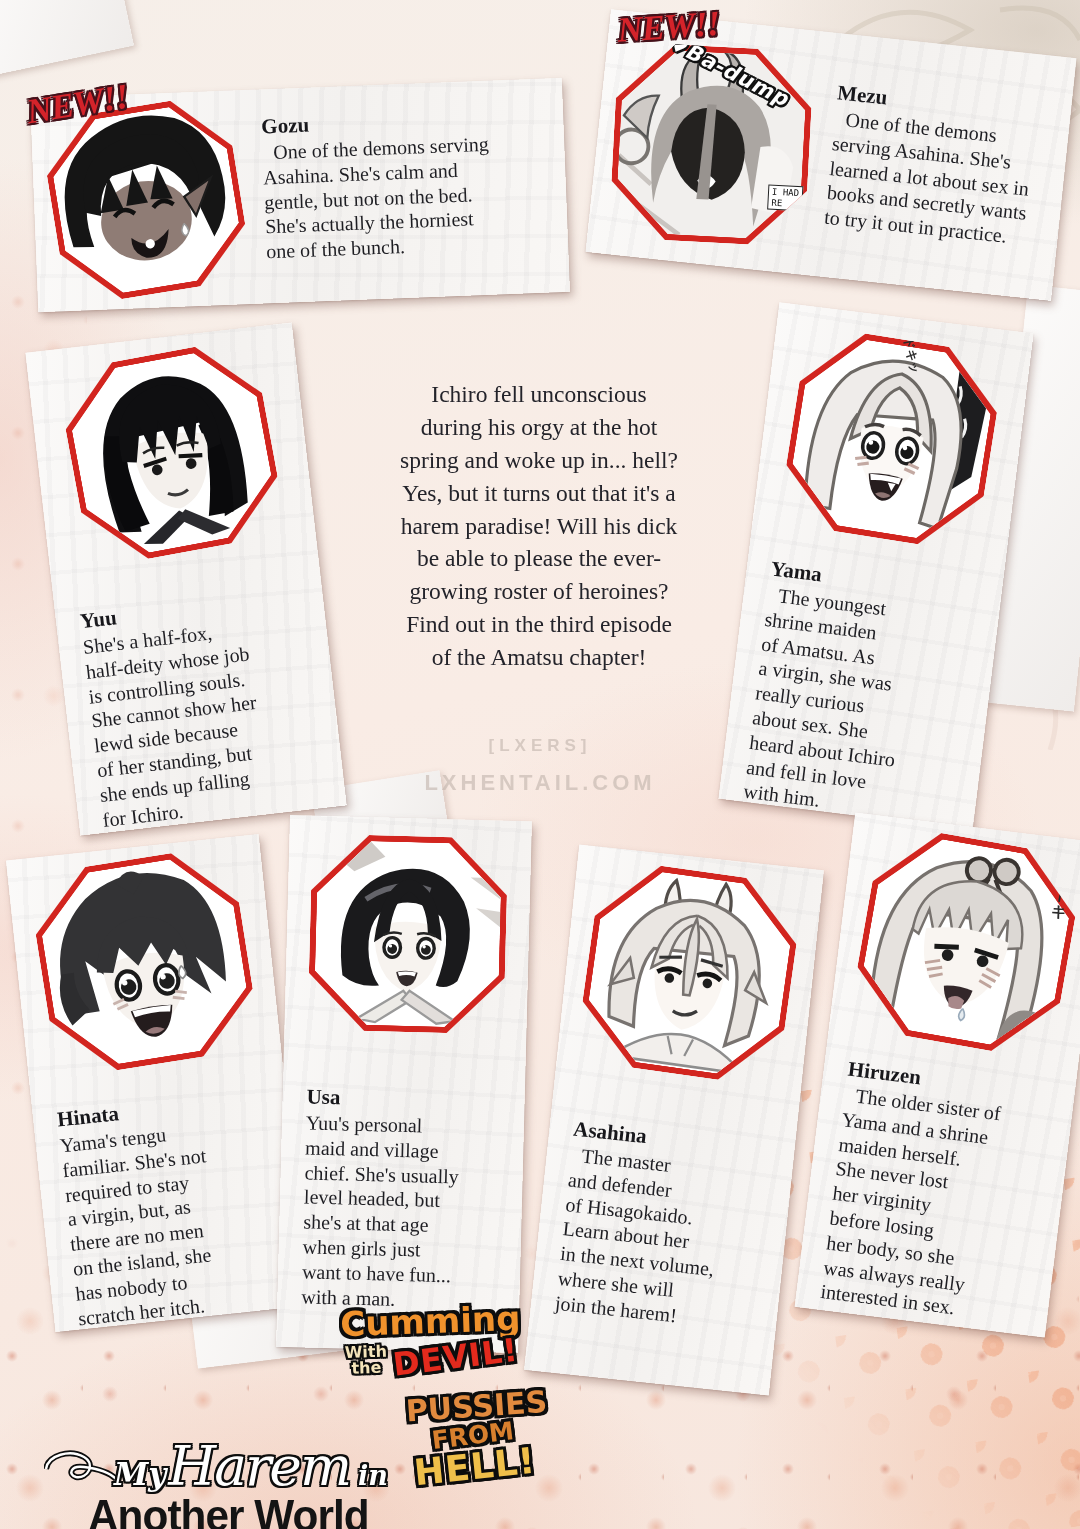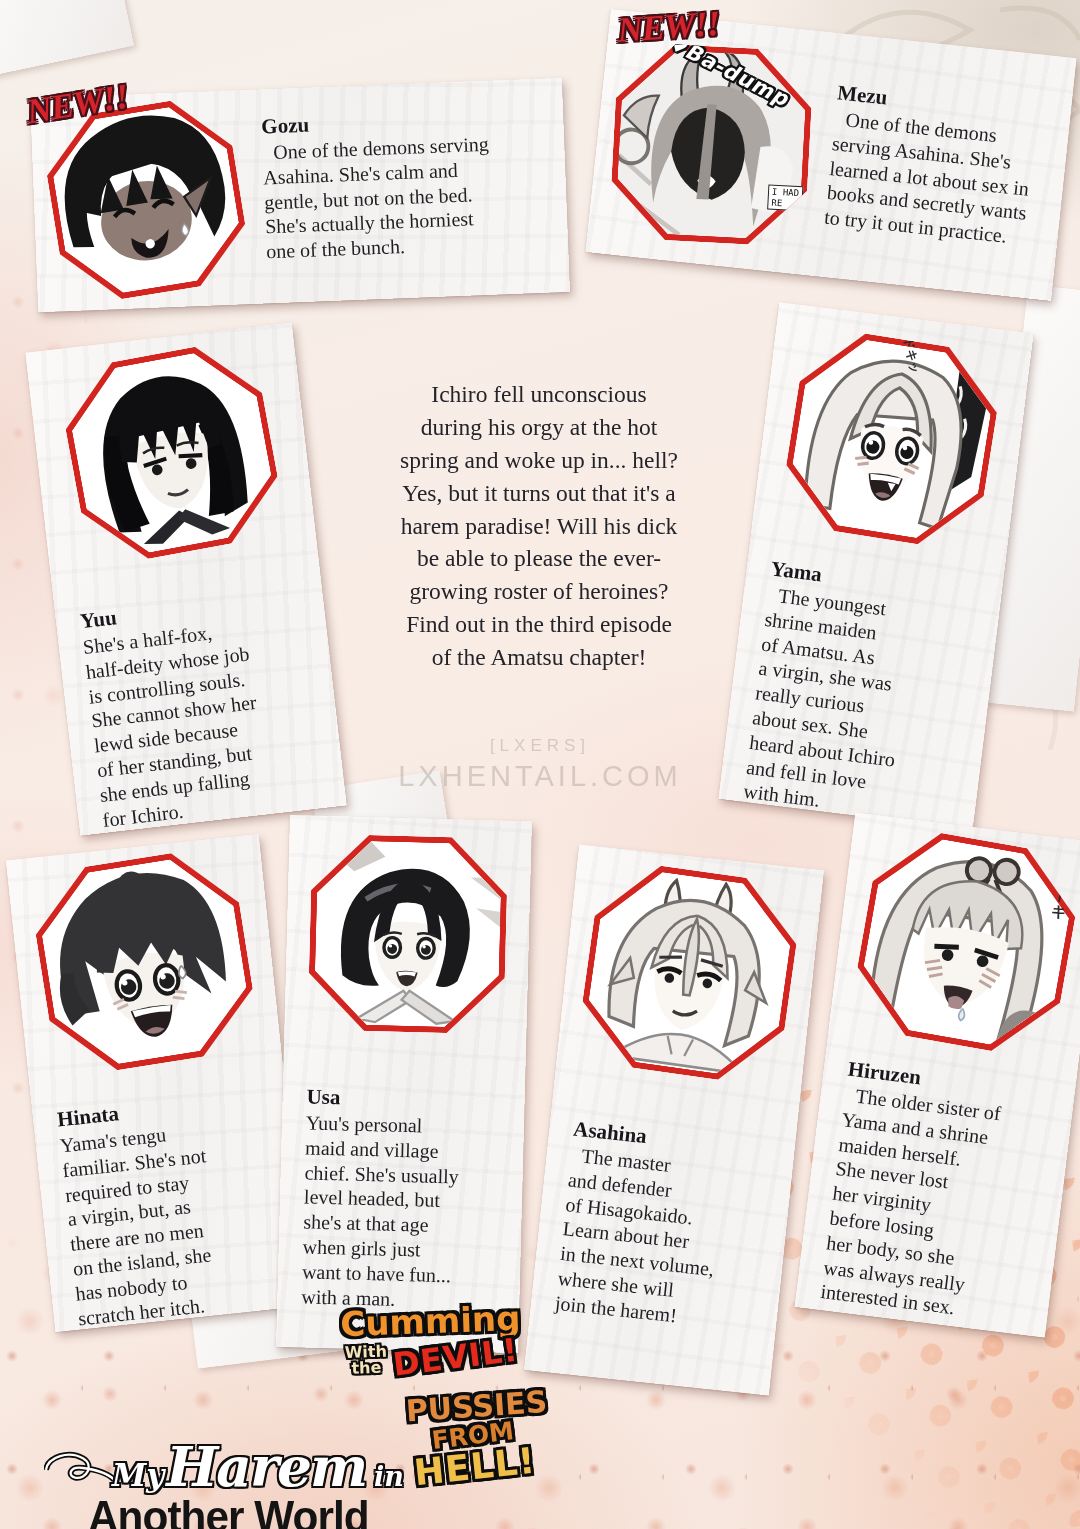--- a/index.html
+++ b/index.html
@@ -127,32 +127,32 @@
   }
   .sfx-doki-yama{position:absolute;top:6px;left:44%;z-index:3;transform:rotate(70deg);font-family:"DejaVu Sans",sans-serif;font-weight:bold;font-size:12px;color:#2a2a2a;}
   .sfx-doki-hiruzen{position:absolute;top:22px;right:8px;z-index:3;writing-mode:vertical-rl;font-family:"DejaVu Sans",sans-serif;font-weight:bold;font-size:15px;color:#2a2a2a;}
   
   .center-blurb{
     position:absolute;left:346px;top:378px;width:386px;text-align:center;
     font-size:23.5px;line-height:1.4;color:#23232a;white-space:pre-line;
   }
   .watermark{
     position:absolute;left:390px;top:736px;width:300px;text-align:center;
-    font-family:"Liberation Sans",sans-serif;font-weight:normal;color:rgba(193,181,172,.62);
+    font-family:"Liberation Sans",sans-serif;font-weight:bold;color:rgba(193,181,172,.62);
   }
   .watermark .l1{font-size:17px;letter-spacing:5px;}
-  .watermark .l2{font-size:29px;letter-spacing:4px;margin-top:4px;}
+  .watermark .l2{font-size:22px;letter-spacing:4px;margin-top:14px;}
   
   .outline2{text-shadow:-2px -2px 0 #0d0d0d,2px -2px 0 #0d0d0d,-2px 2px 0 #0d0d0d,2px 2px 0 #0d0d0d,0 -2px 0 #0d0d0d,0 2px 0 #0d0d0d,-2px 0 0 #0d0d0d,2px 0 0 #0d0d0d;}
   .outline3{text-shadow:-3px -3px 0 #0d0d0d,3px -3px 0 #0d0d0d,-3px 3px 0 #0d0d0d,3px 3px 0 #0d0d0d,0 -3px 0 #0d0d0d,0 3px 0 #0d0d0d,-3px 0 0 #0d0d0d,3px 0 0 #0d0d0d;}
   .logo-harem{position:absolute;left:44px;top:1398px;width:360px;z-index:6;}
   .logo-harem .script-row{display:flex;align-items:baseline;font-family:"DejaVu Serif",serif;font-style:italic;color:#fff;margin-top:36px;}
   .logo-harem .swirl{align-self:center;margin-right:-4px;}
   .logo-harem .w-my{font-size:31px;font-weight:bold;}
-  .logo-harem .w-harem{font-size:55px;font-weight:bold;letter-spacing:-2px;margin-left:2px;}
+  .logo-harem .w-harem{font-size:55px;font-weight:normal;letter-spacing:-2px;margin-left:2px;}
   .logo-harem .w-in{font-size:27px;font-weight:bold;margin-left:8px;}
   .logo-harem .bold-row{
     font-family:"Liberation Sans",sans-serif;font-weight:bold;font-size:45px;color:#141414;
     letter-spacing:-1px;margin:-8px 0 0 44px;transform:scaleX(.94);transform-origin:left;
   }
   .logo-devil{position:absolute;left:331px;top:1301px;width:200px;text-align:center;transform:rotate(-2deg);z-index:6;font-family:"DejaVu Sans",sans-serif;font-weight:bold;}
   .logo-devil .cumming{font-size:34px;color:#f0922c;letter-spacing:0px;}
   .logo-devil .row2{display:flex;justify-content:center;align-items:center;margin-top:-2px;}
   .logo-devil .withthe{display:flex;flex-direction:column;font-size:16px;line-height:1.0;color:#f4e4ba;margin-right:5px;}
   .logo-devil .devil{font-size:32px;color:#e32a1d;transform:rotate(-5deg);letter-spacing:1px;}

